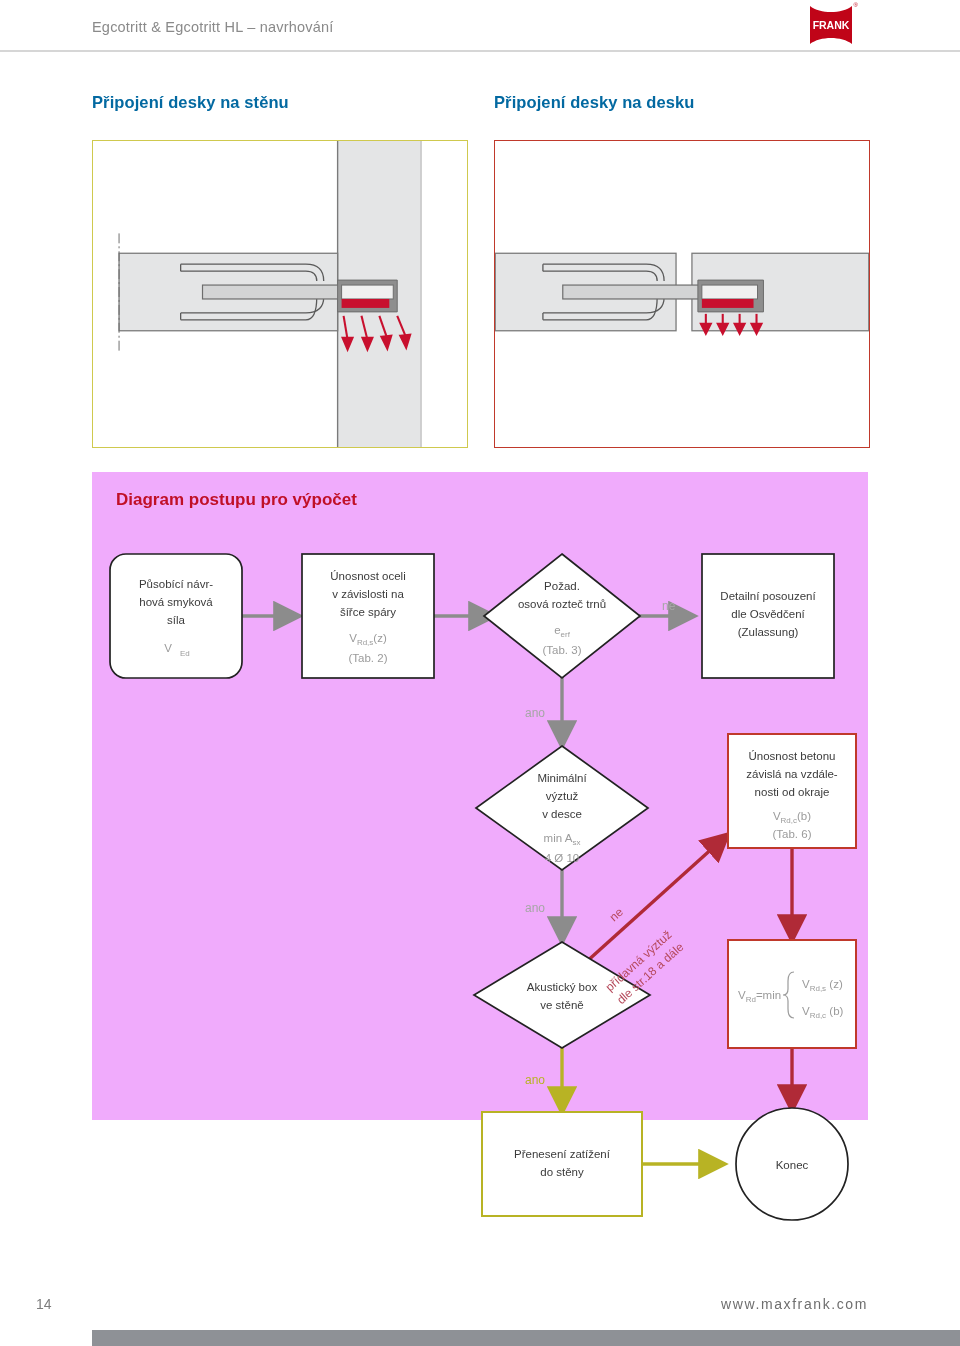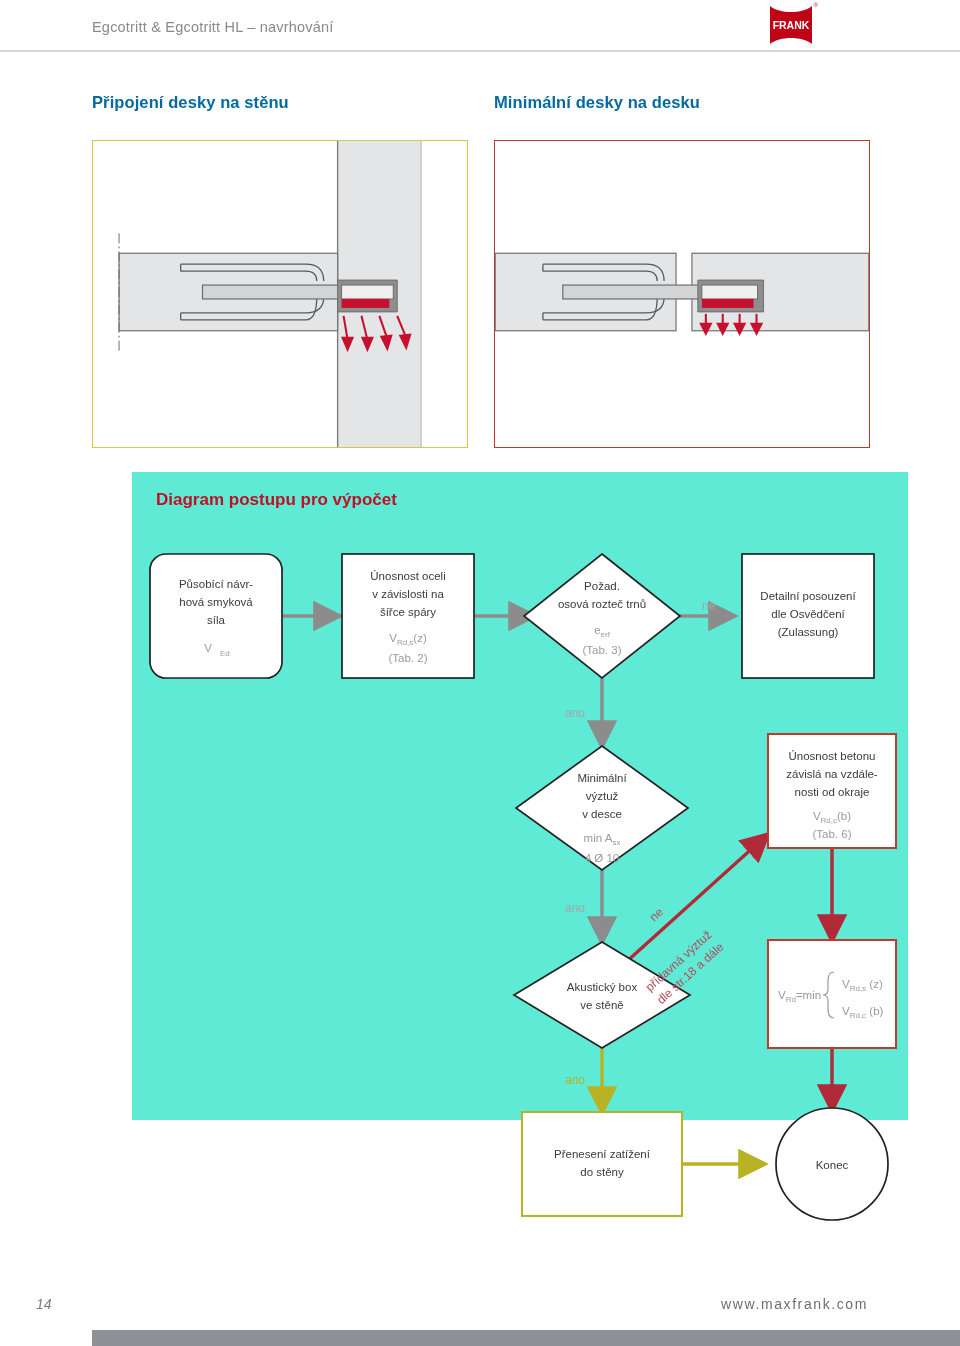--- a/index.html
+++ b/index.html
@@ -13,21 +13,21 @@
 
   
   .header { position: absolute; left: 0; top: 0; width: 816px; height: 50px; }
   .header-title {
     position: absolute; left: 92px; top: 19px;
     font-size: 14.5px; color: #8a8a8a; letter-spacing: .2px; white-space: nowrap;
   }
   .header-rule {
     position: absolute; left: 0; top: 50px; width: 960px; height: 2px; background: #d6d6d6;
   }
-  .logo { position: absolute; left: 768px; top: 4px; width: 46px; height: 42px; }
+  .logo { position: absolute; left: 808px; top: 4px; width: 46px; height: 42px; }
   .logo-reg {
     position: absolute; right: -4px; top: -2px; font-size: 6px; color: #c00418;
   }
 
   
   .sec-title {
     position: absolute; font-size: 16.5px; font-weight: bold; color: #0369a1;
     letter-spacing: .1px; white-space: nowrap;
   }
   #title-left  { left: 92px;  top: 93px; }
@@ -35,42 +35,41 @@
 
   
   .draw { position: absolute; background: #fff; }
   #draw-left  { left: 92px;  top: 140px; width: 376px; height: 308px; border: 1.5px solid #cfc94e; }
   #draw-right { left: 494px; top: 140px; width: 376px; height: 308px; border: 1.5px solid #c0392b; }
   .draw svg { display: block; width: 100%; height: 100%; }
 
   
   .panel {
     position: absolute; left: 92px; top: 472px; width: 776px; height: 648px;
-    background: #5eead4;
-    margin-left: 40px;
+    background: #f0abfc;
   }
   .panel-title {
     position: absolute; left: 24px; top: 18px;
     font-size: 17px; font-weight: bold; color: #c01027; white-space: nowrap;
   }
   .flow { position: absolute; left: 0; top: 0; width: 776px; height: 800px; }
   .flow svg { display: block; width: 776px; height: 800px; }
 
   
   .n-main { font-family: "Liberation Sans", sans-serif; font-size: 11.5px; fill: #3b3b3b; }
   .n-sub  { font-family: "Liberation Sans", sans-serif; font-size: 11.5px; fill: #9b9b9b; }
   .n-sub-sm { font-family: "Liberation Sans", sans-serif; font-size: 8px; fill: #9b9b9b; }
   .lbl-gray { font-family: "Liberation Sans", sans-serif; font-size: 12px; fill: #a6a6a6; }
   .lbl-olive{ font-family: "Liberation Sans", sans-serif; font-size: 12px; fill: #b8b324; }
   .lbl-red  { font-family: "Liberation Sans", sans-serif; font-size: 12px; fill: #b5485a; }
 
   
   .foot-page {
     position: absolute; left: 36px; top: 1296px;
-    font-size: 14px; color: #7d7d7d; font-style: italic;
+    font-size: 14px; color: #7d7d7d;
   }
   .foot-url {
     position: absolute; right: 92px; top: 1296px;
     font-size: 14px; color: #6e6e6e; letter-spacing: 1.6px; white-space: nowrap; text-align: right;
   }
   .foot-bar {
     position: absolute; left: 92px; top: 1330px; width: 868px; height: 16px;
     background: #8e9196;
   }
 </style>
@@ -85,21 +84,21 @@
       <svg viewBox="0 0 46 42" xmlns="http://www.w3.org/2000/svg">
         <path d="M2 2 C 12 10, 34 10, 44 2 L44 40 C 34 32, 12 32, 2 40 Z" fill="#c00418"></path>
         <text x="23" y="25" text-anchor="middle" font-family="Liberation Sans, sans-serif" font-size="10.5" font-weight="bold" fill="#ffffff">FRANK</text>
       </svg>
       <span class="logo-reg">®</span>
     </div>
   </div>
   <div class="header-rule"></div>
 
   <div class="sec-title" id="title-left">Připojení desky na stěnu</div>
-  <div class="sec-title" id="title-right">Minimální desky na desku</div>
+  <div class="sec-title" id="title-right">Připojení desky na desku</div>
 
   <div class="draw" id="draw-left">
     <svg viewBox="0 0 376 308" xmlns="http://www.w3.org/2000/svg">
 
       <rect x="246" y="0" width="84" height="308" fill="#e4e5e6"></rect>
       <line x1="246" y1="0" x2="246" y2="308" stroke="#7a7a7a" stroke-width="1.4"></line>
       <line x1="330" y1="0" x2="330" y2="308" stroke="#b9b9b9" stroke-width="1.2"></line>
 
       <rect x="26" y="113" width="220" height="78" fill="#e4e5e6" stroke="#7a7a7a" stroke-width="1.3"></rect>
 

